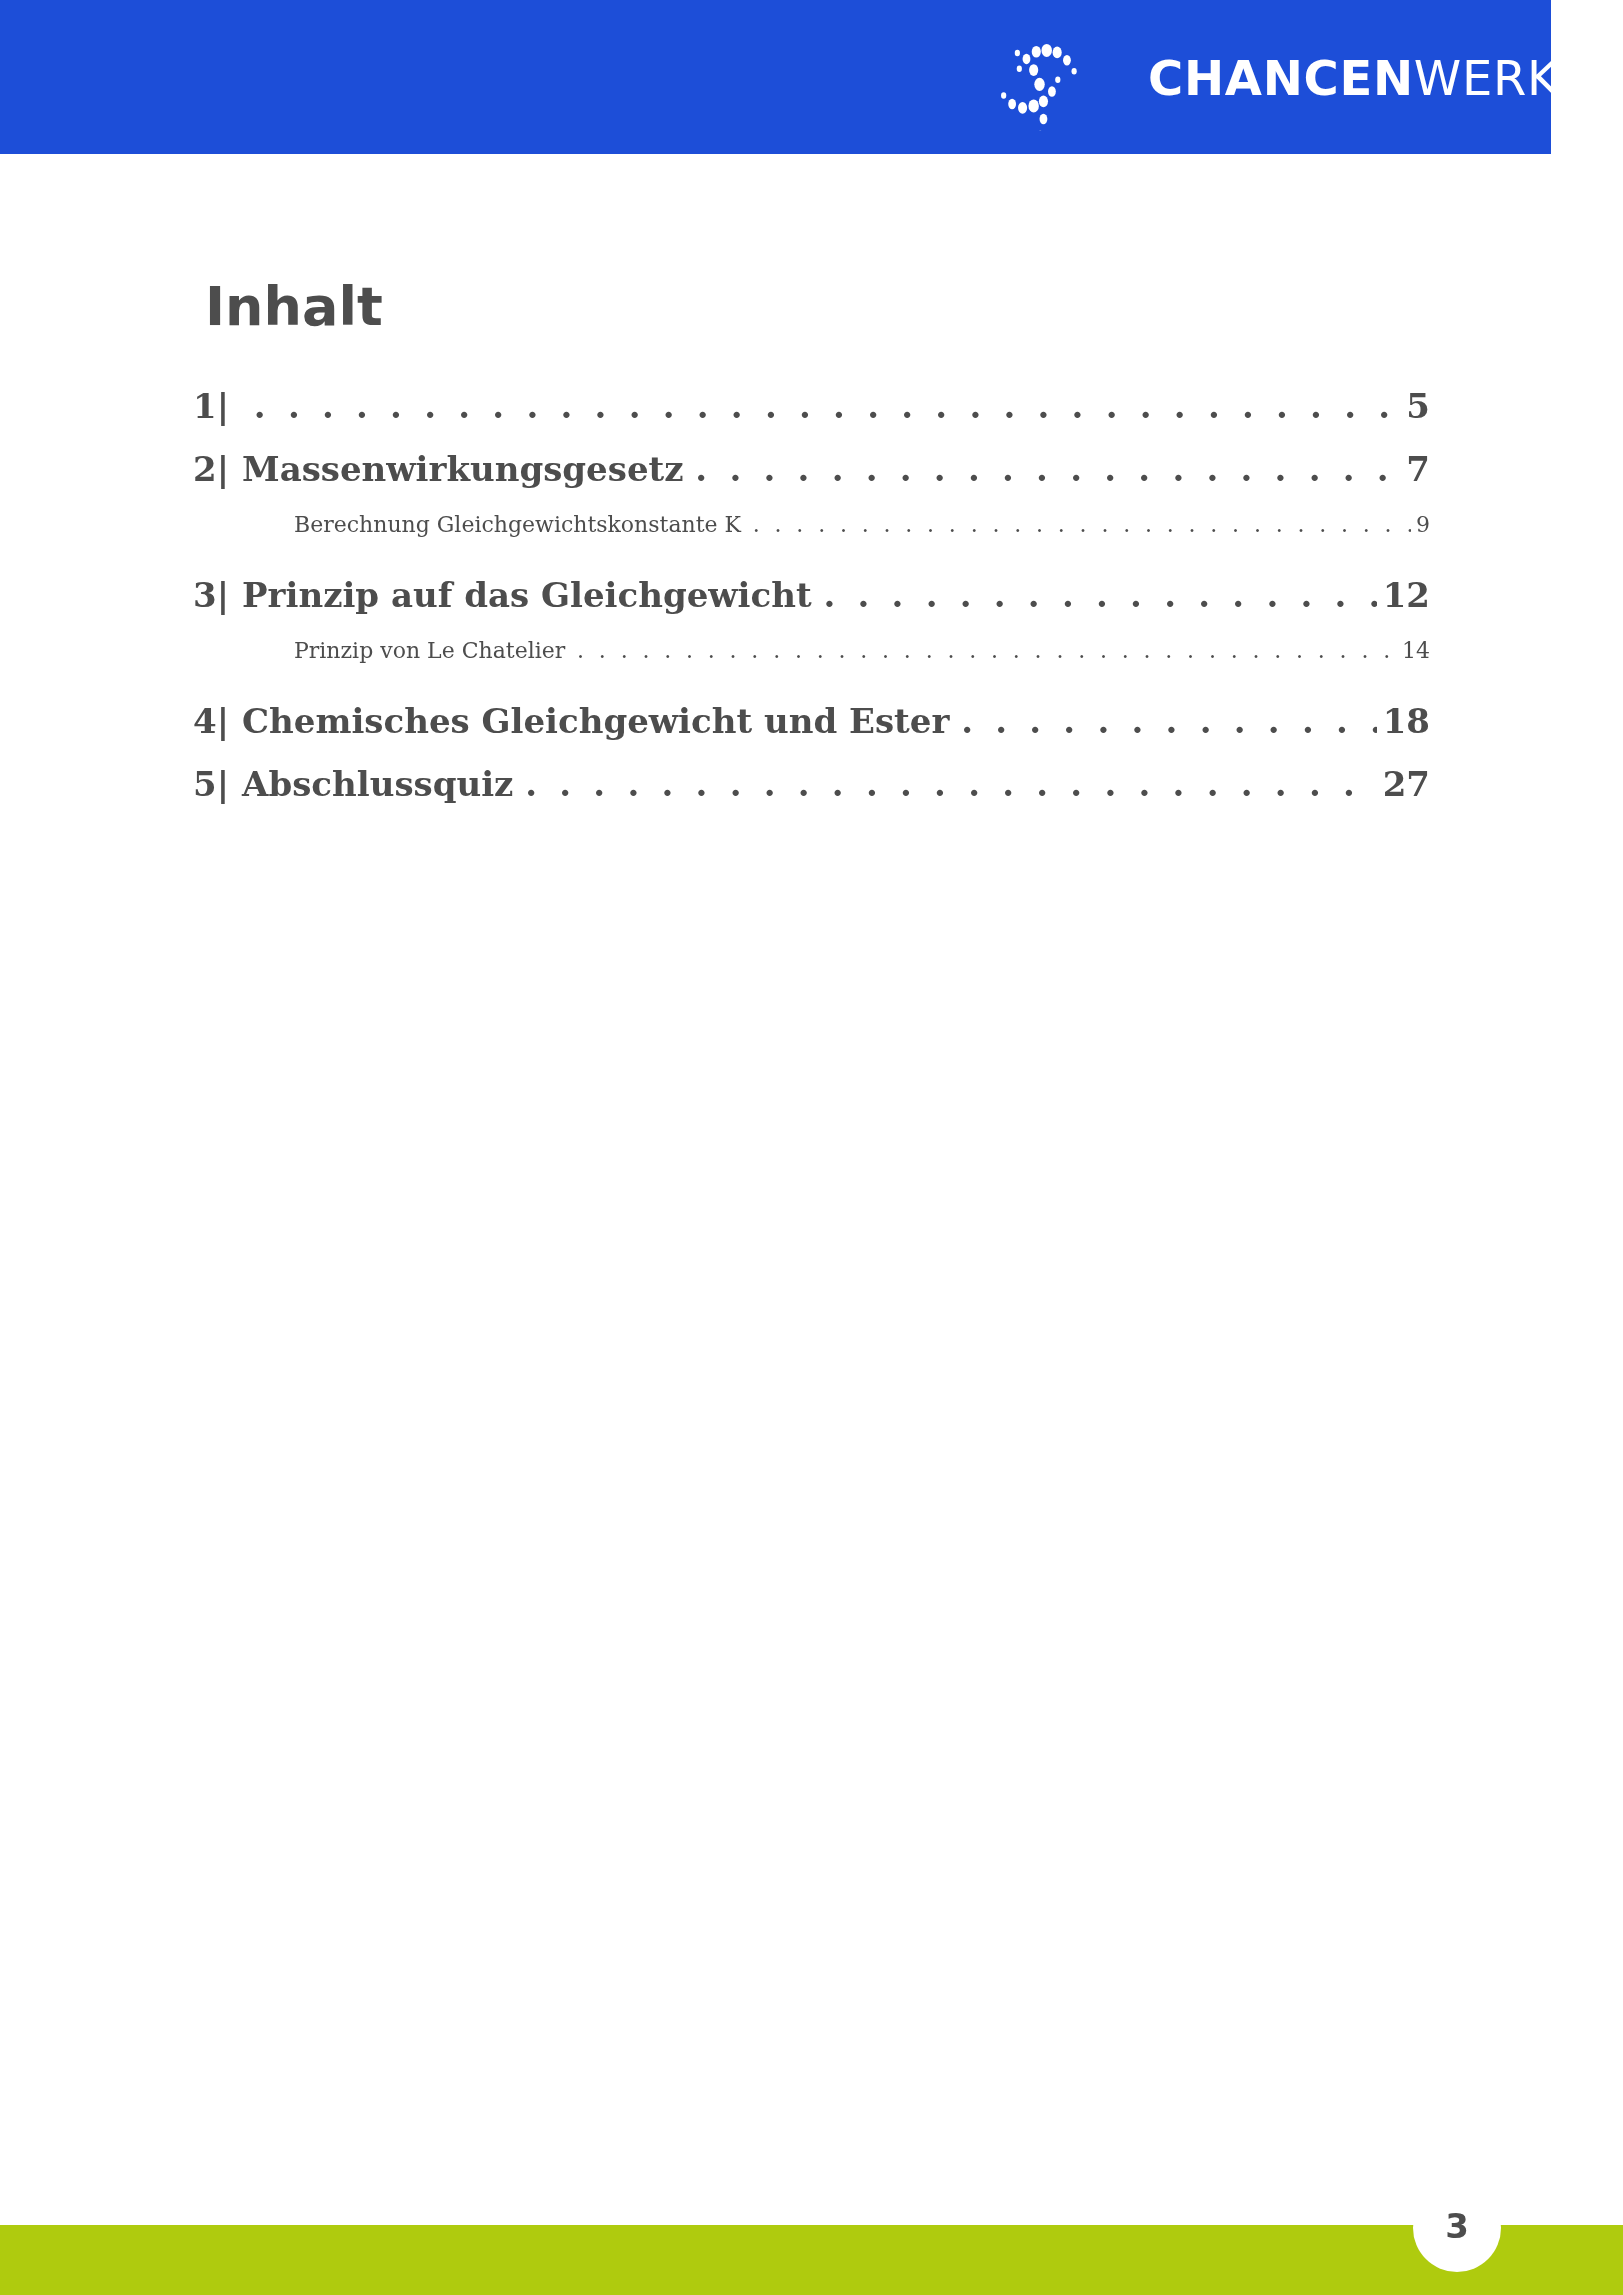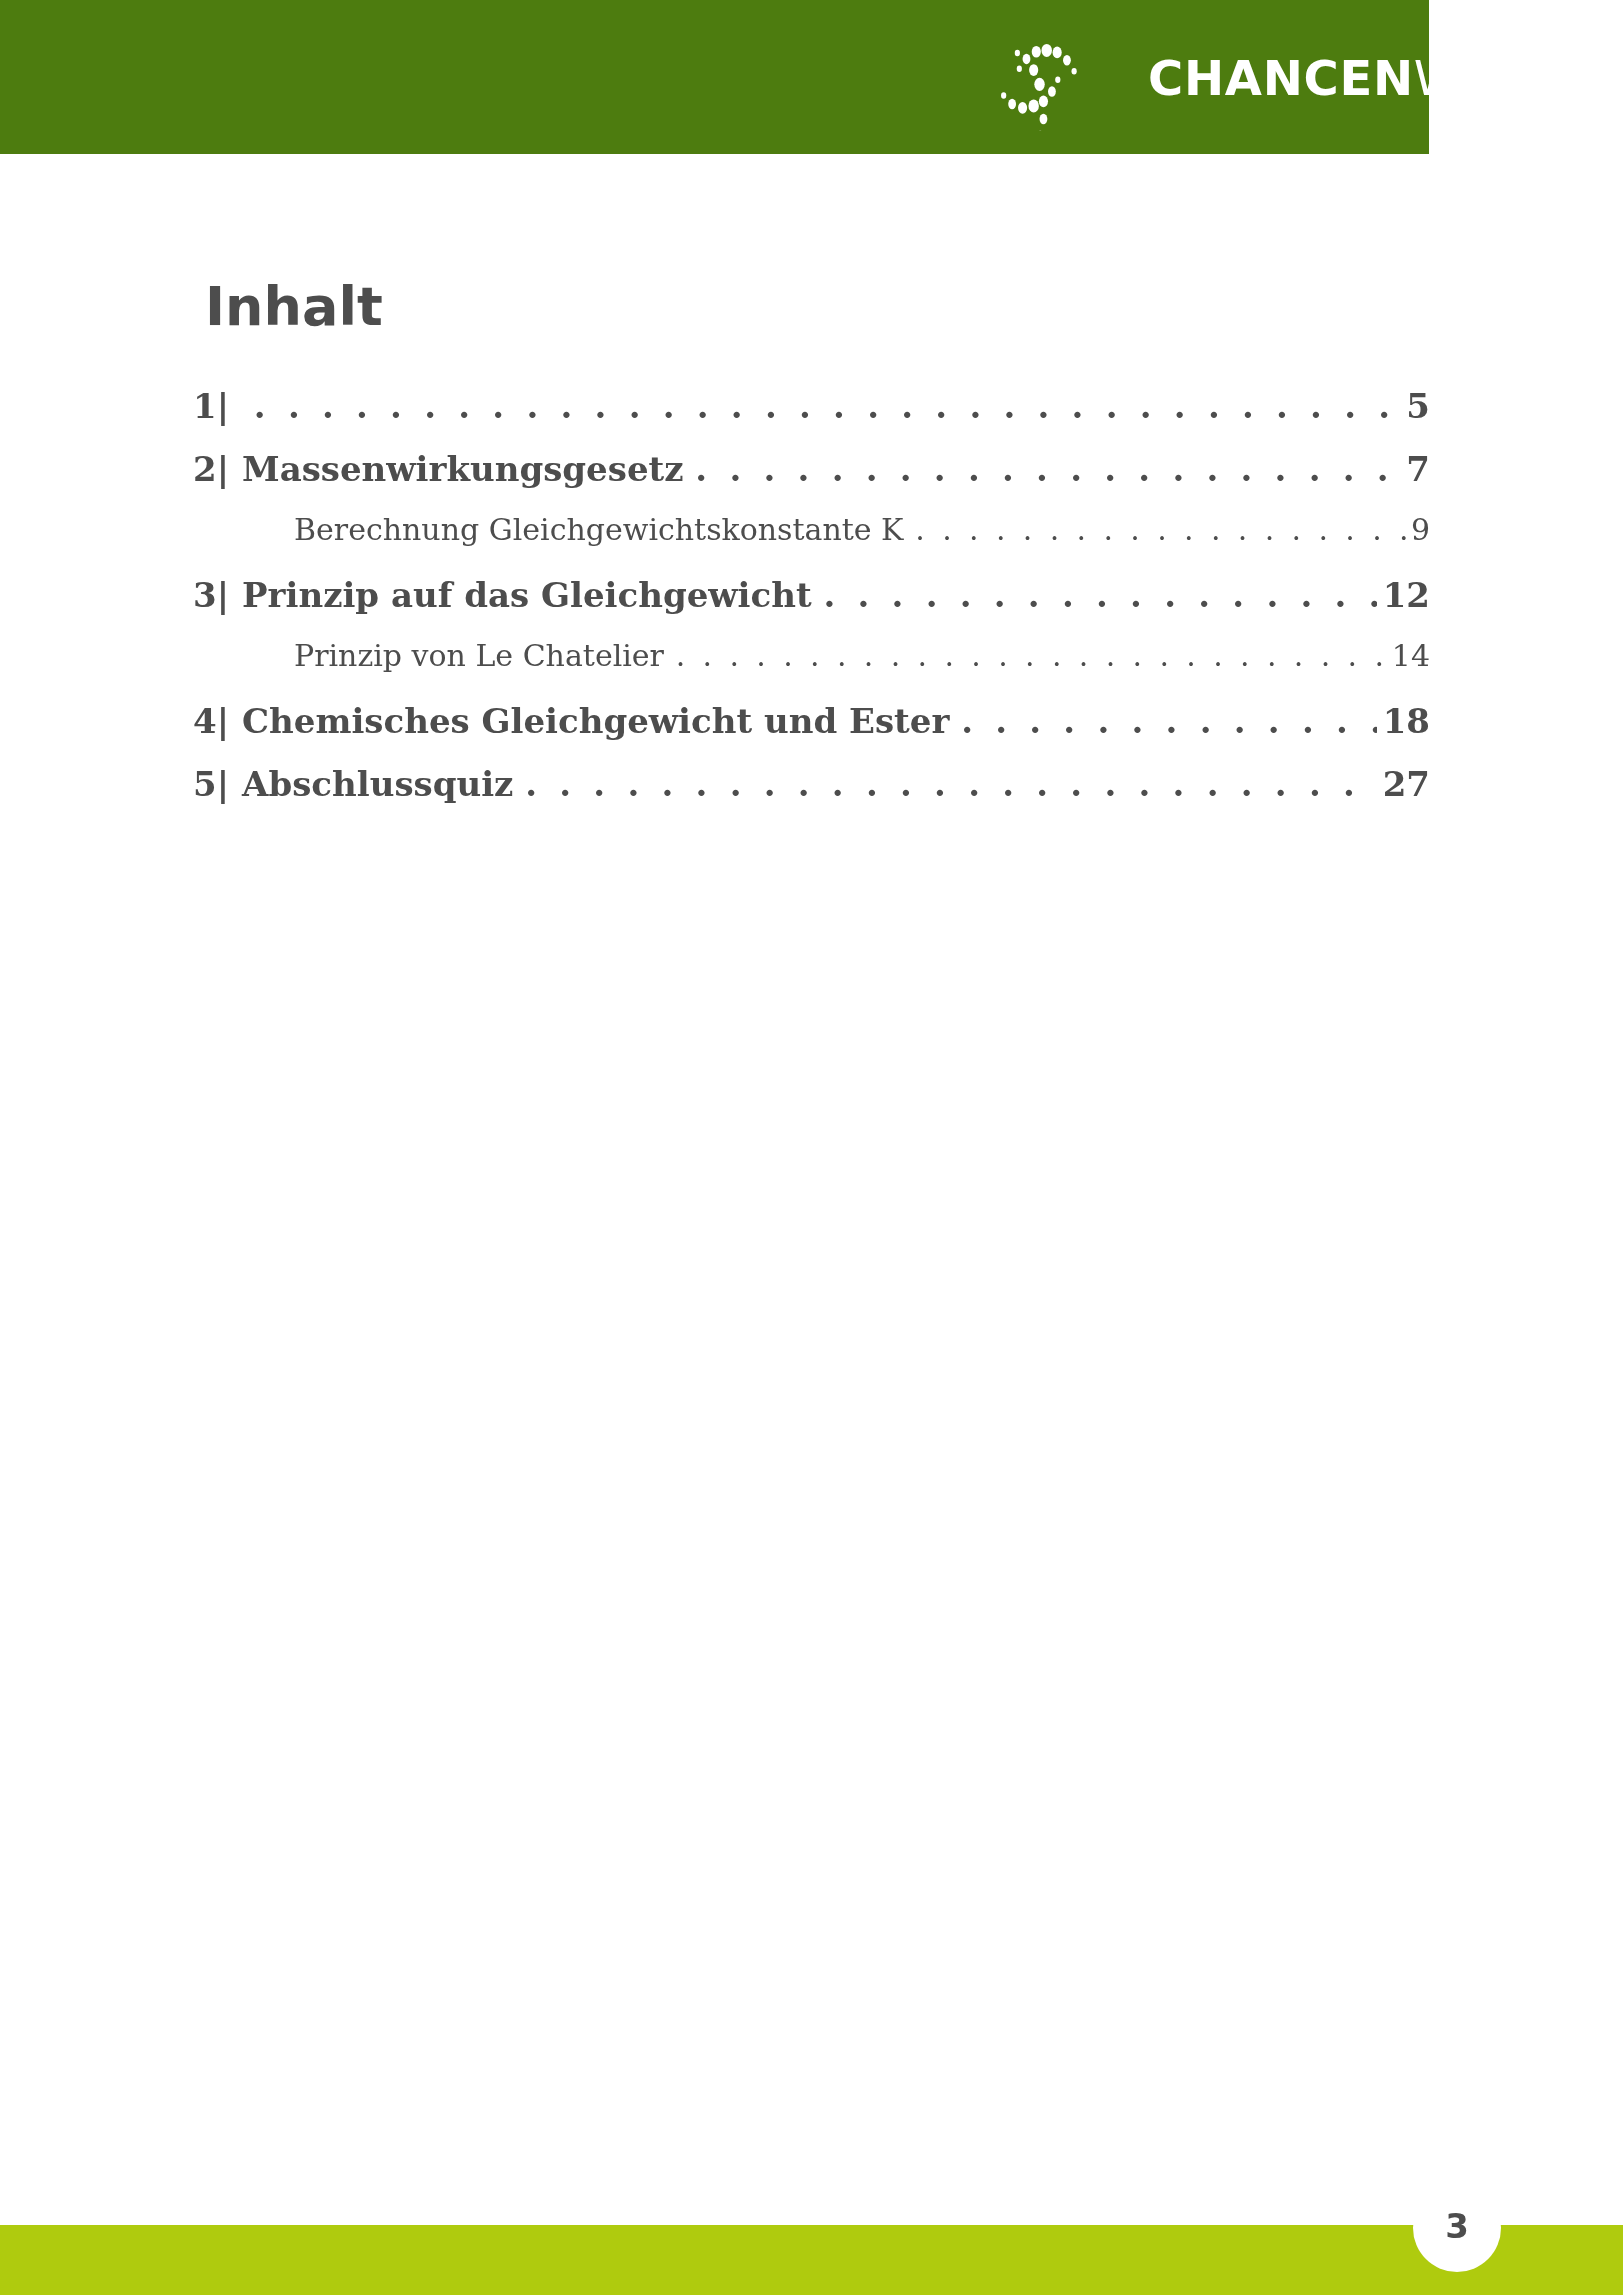--- a/index.html
+++ b/index.html
@@ -1,29 +1,29 @@
 <!DOCTYPE html>
 <html style="font-size:10.5px"><head>
 <meta charset="utf-8">
 <style>
   html, body { margin:0; padding:0; }
   body { width:1623px; height:2295px; position:relative; background:#ffffff; overflow:hidden; }
-  .header { position:absolute; left:0; top:0; width:1429px; height:154px; background:#4d7c0f; }
+  .header { position:absolute; left:0; top:0; width:1551px; height:154px; background:#1d4ed8; }
   .logo { position:absolute; left:988px; top:26px; width:563px; height:105px; }
   .logo-mark { position:absolute; left:0; top:0; width:137px; height:105px; }
   .logo-text { position:absolute; left:160px; top:26px; font-family:"DejaVu Sans", sans-serif; font-size:48px; color:#ffffff; letter-spacing:0.7px; line-height:52px; white-space:nowrap; }
   .logo-text .b { font-weight:bold; }
   .logo-text .l { font-weight:normal; }
 
   .title { position:absolute; left:193px; top:262px; margin:12px; font-family:"DejaVu Sans", sans-serif; font-weight:bold; font-size:54px; color:#4d4d4d; line-height:65px; }
 
   .toc { position:absolute; left:193px; top:386px; width:1237px; }
   .row { position:relative; height:63px; display:flex; align-items:baseline; font-family:"DejaVu Serif", serif; color:#4d4d4d; white-space:nowrap; }
   .row.main { font-size:34px; font-weight:bold; }
-  .row.sub { font-size:30px; font-weight:normal; padding-left:101px;justify-content:flex-end; }
+  .row.sub { font-size:22px; font-weight:normal; padding-left:101px;justify-content:flex-end; }
   .row .num { margin-right:13px; }
   .row .dots { flex:1; overflow:hidden; margin:0 5.2px 0 11.8px; letter-spacing:5.2px; font-weight:bold; }
   .row.sub .dots { font-weight:normal; letter-spacing:3.9px; }
   .row .page { text-align:right; }
 
   .footer { position:absolute; left:0; top:2225px; width:1623px; height:71px; background:#afcb0e; }
   .page-circle { position:absolute; left:1413px; top:2184px; width:88px; height:88px; border-radius:50%; background:#ffffff; }
   .page-num { position:absolute; left:1413px; top:2207px; width:88px; text-align:center; font-family:"DejaVu Sans", sans-serif; font-weight:bold; font-size:34px; color:#4d4d4d; line-height:39px; }
 </style>
 </head>

